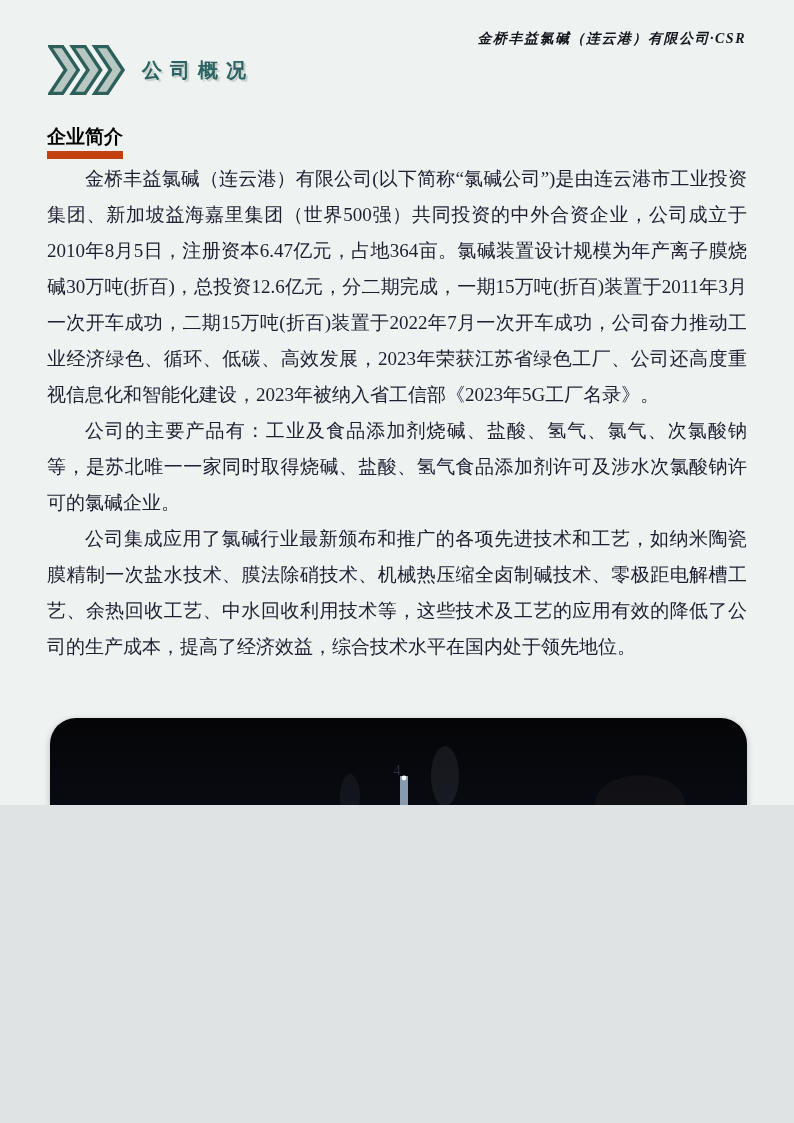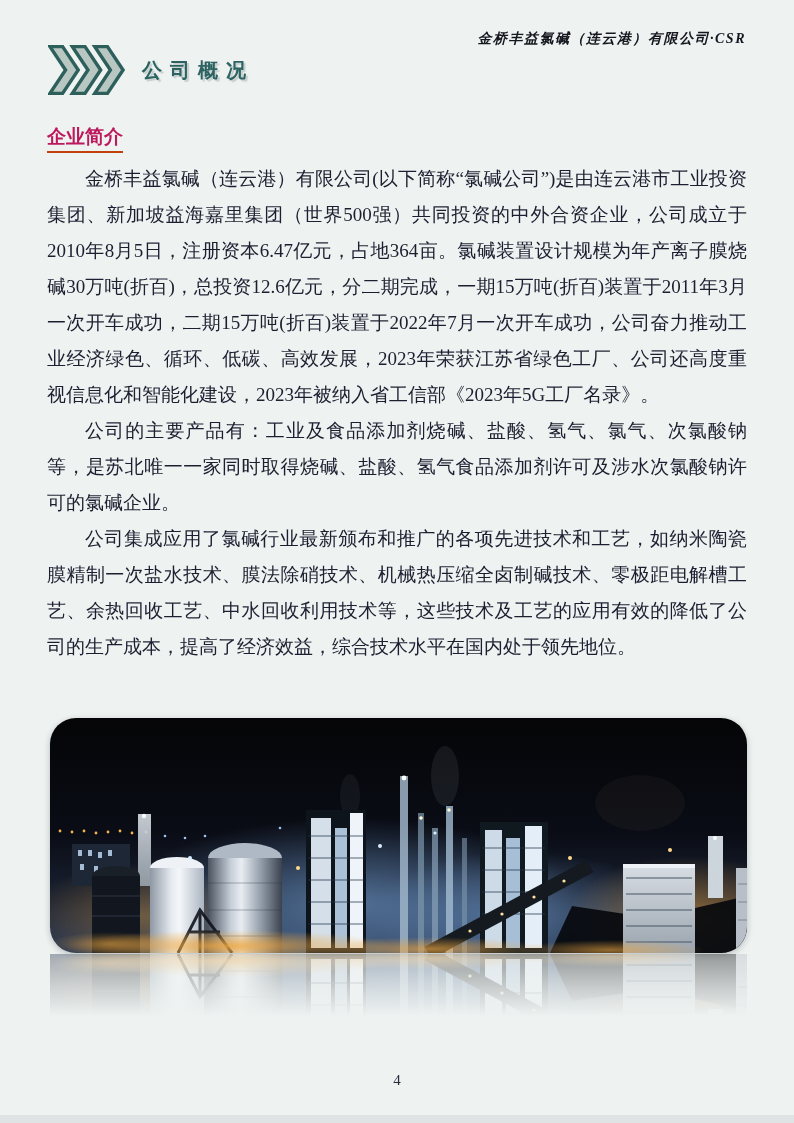--- a/index.html
+++ b/index.html
@@ -1,19 +1,19 @@
 <!DOCTYPE html>
 <html><head>
 <meta charset="utf-8">
 <style>
   html,body{margin:0;padding:0;}
   body{background:#dfe3e4;}
   .page{
     position:relative;
-    width:794px;height:1115px;
+    width:794px;height:805px;
     background:#eef2f1;
     overflow:hidden;
     font-family:"Liberation Serif","DejaVu Serif",serif;
   }
   .header-title{
     position:absolute;top:30px;right:48px;
     font-family:"Liberation Serif","DejaVu Serif",serif;
     font-style:italic;font-weight:bold;
     font-size:14px;letter-spacing:1.5px;
     color:#16161f;
@@ -28,22 +28,22 @@
     font-family:"Liberation Sans","DejaVu Sans",sans-serif;
     font-weight:bold;font-size:20px;letter-spacing:8px;
     color:#2c6360;
     text-shadow:2px 2px 1px rgba(120,140,140,0.35);
   }
   .subsection-title{
     position:absolute;top:124px;left:47px;
     margin:0;
     font-family:"Liberation Sans","DejaVu Sans",sans-serif;
     font-size:19px;font-weight:bold;
-    color:#be185d;
-    border-bottom:2px solid #c2410c;
+    color:#000000;
+    border-bottom:8px solid #c2410c;
     padding-bottom:1px;
   }
   .body-text{
     position:absolute;top:153px;left:47px;width:700px;
     color:#1e1e30;
     margin-top:8px;
   }
   .body-text p{
     margin:0;
     font-size:19px;line-height:36px;

